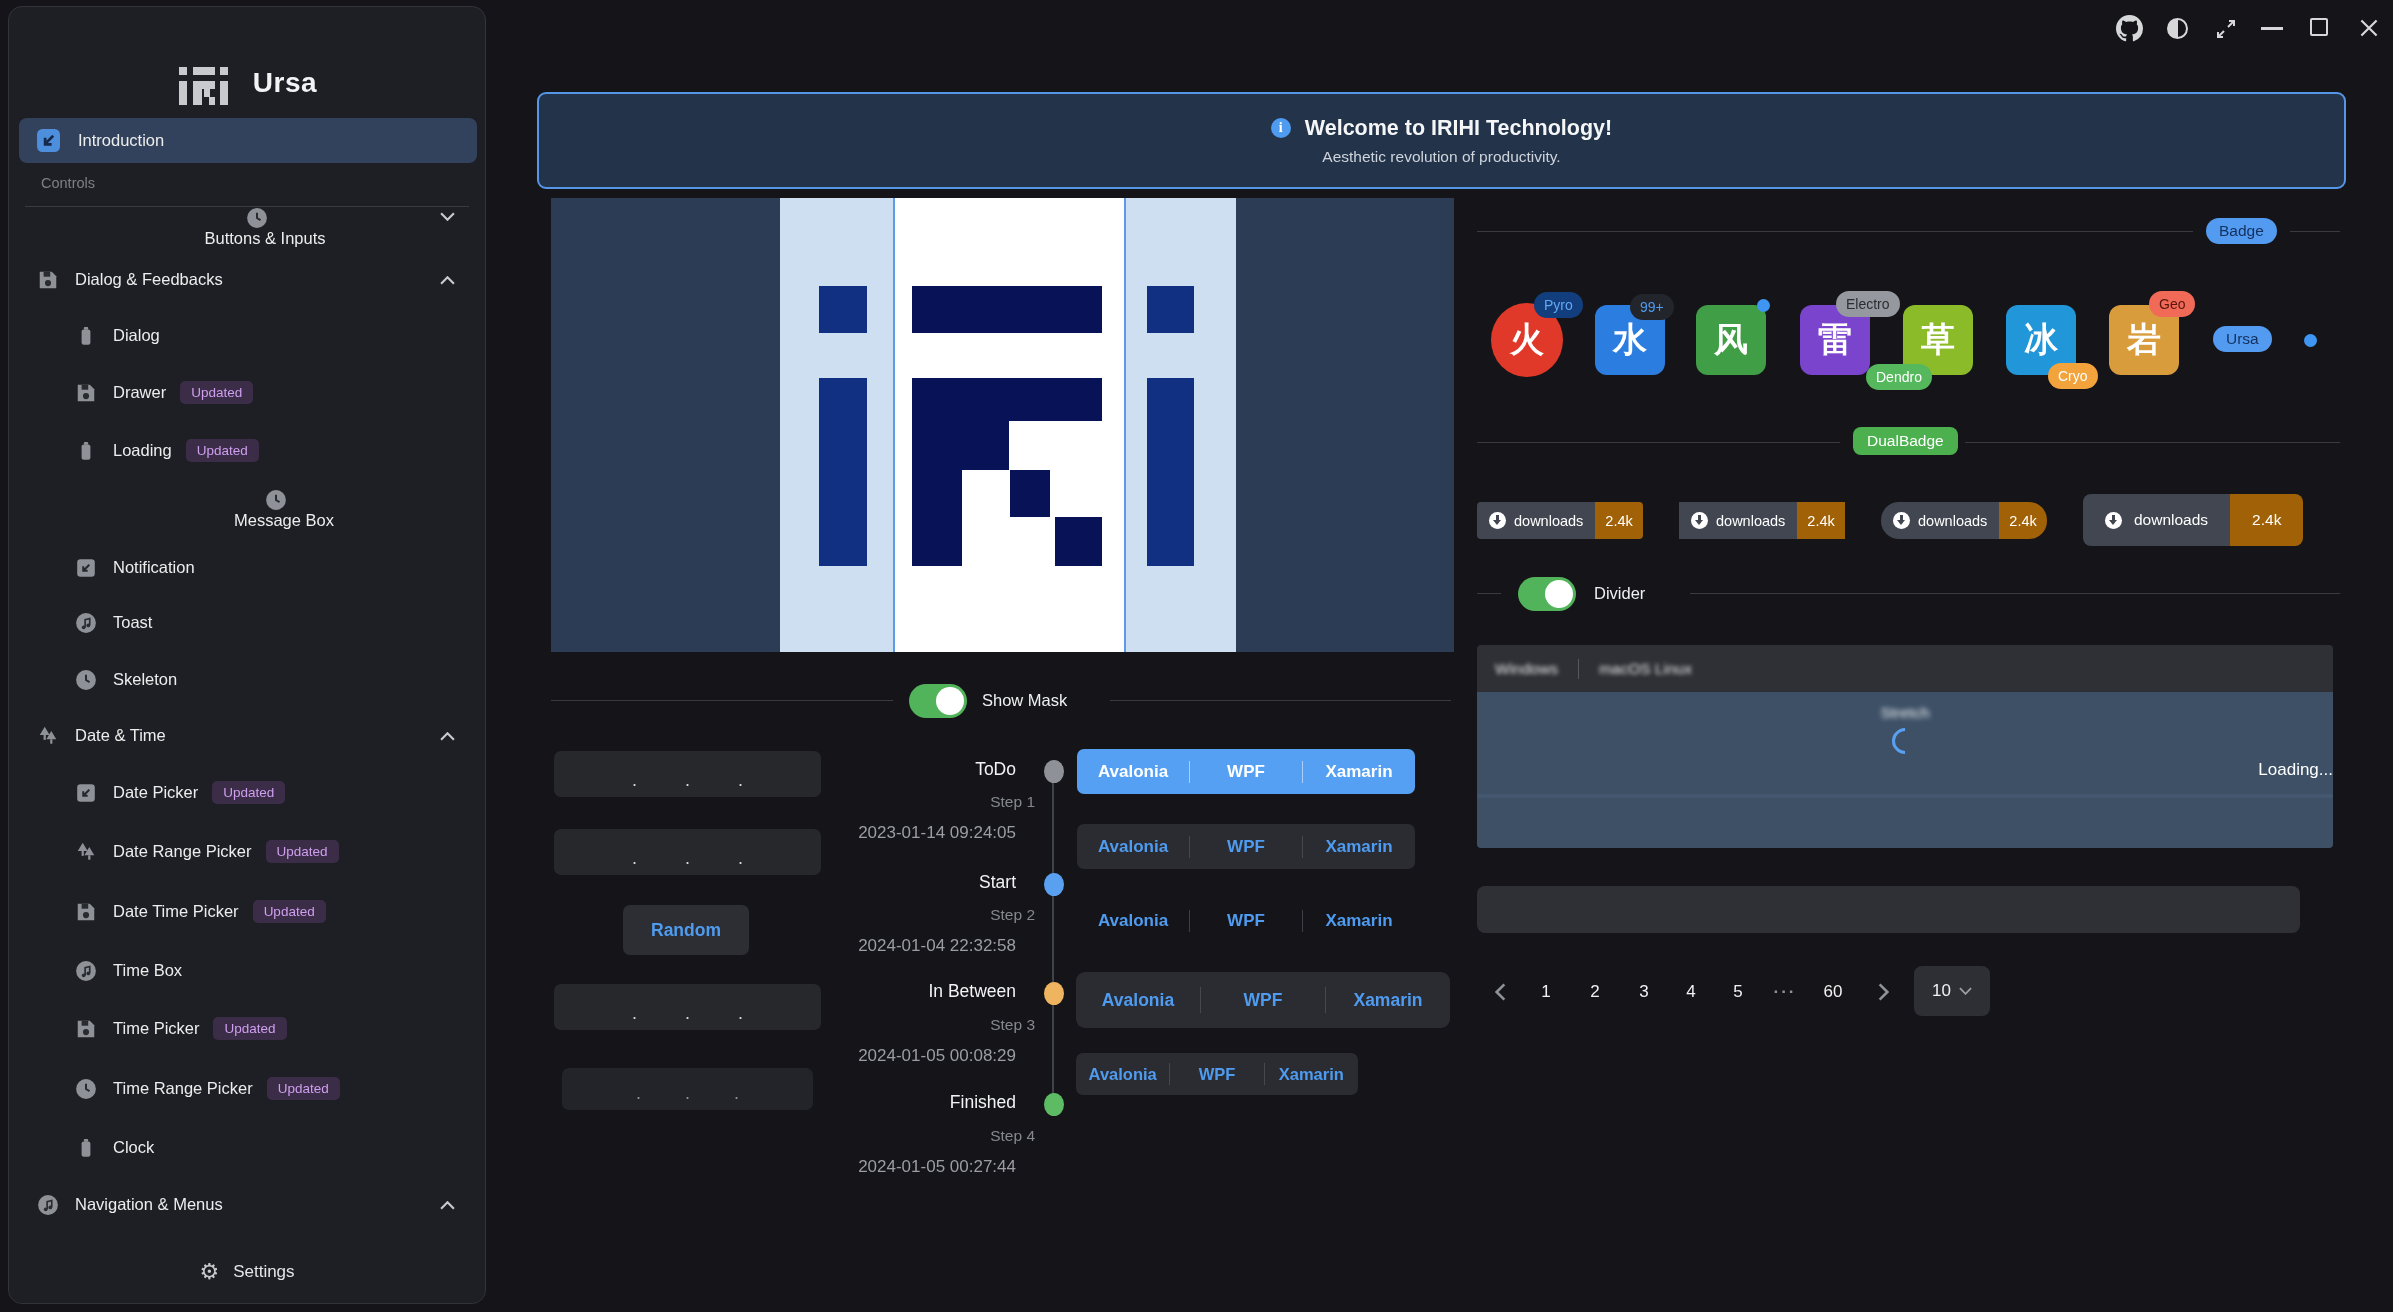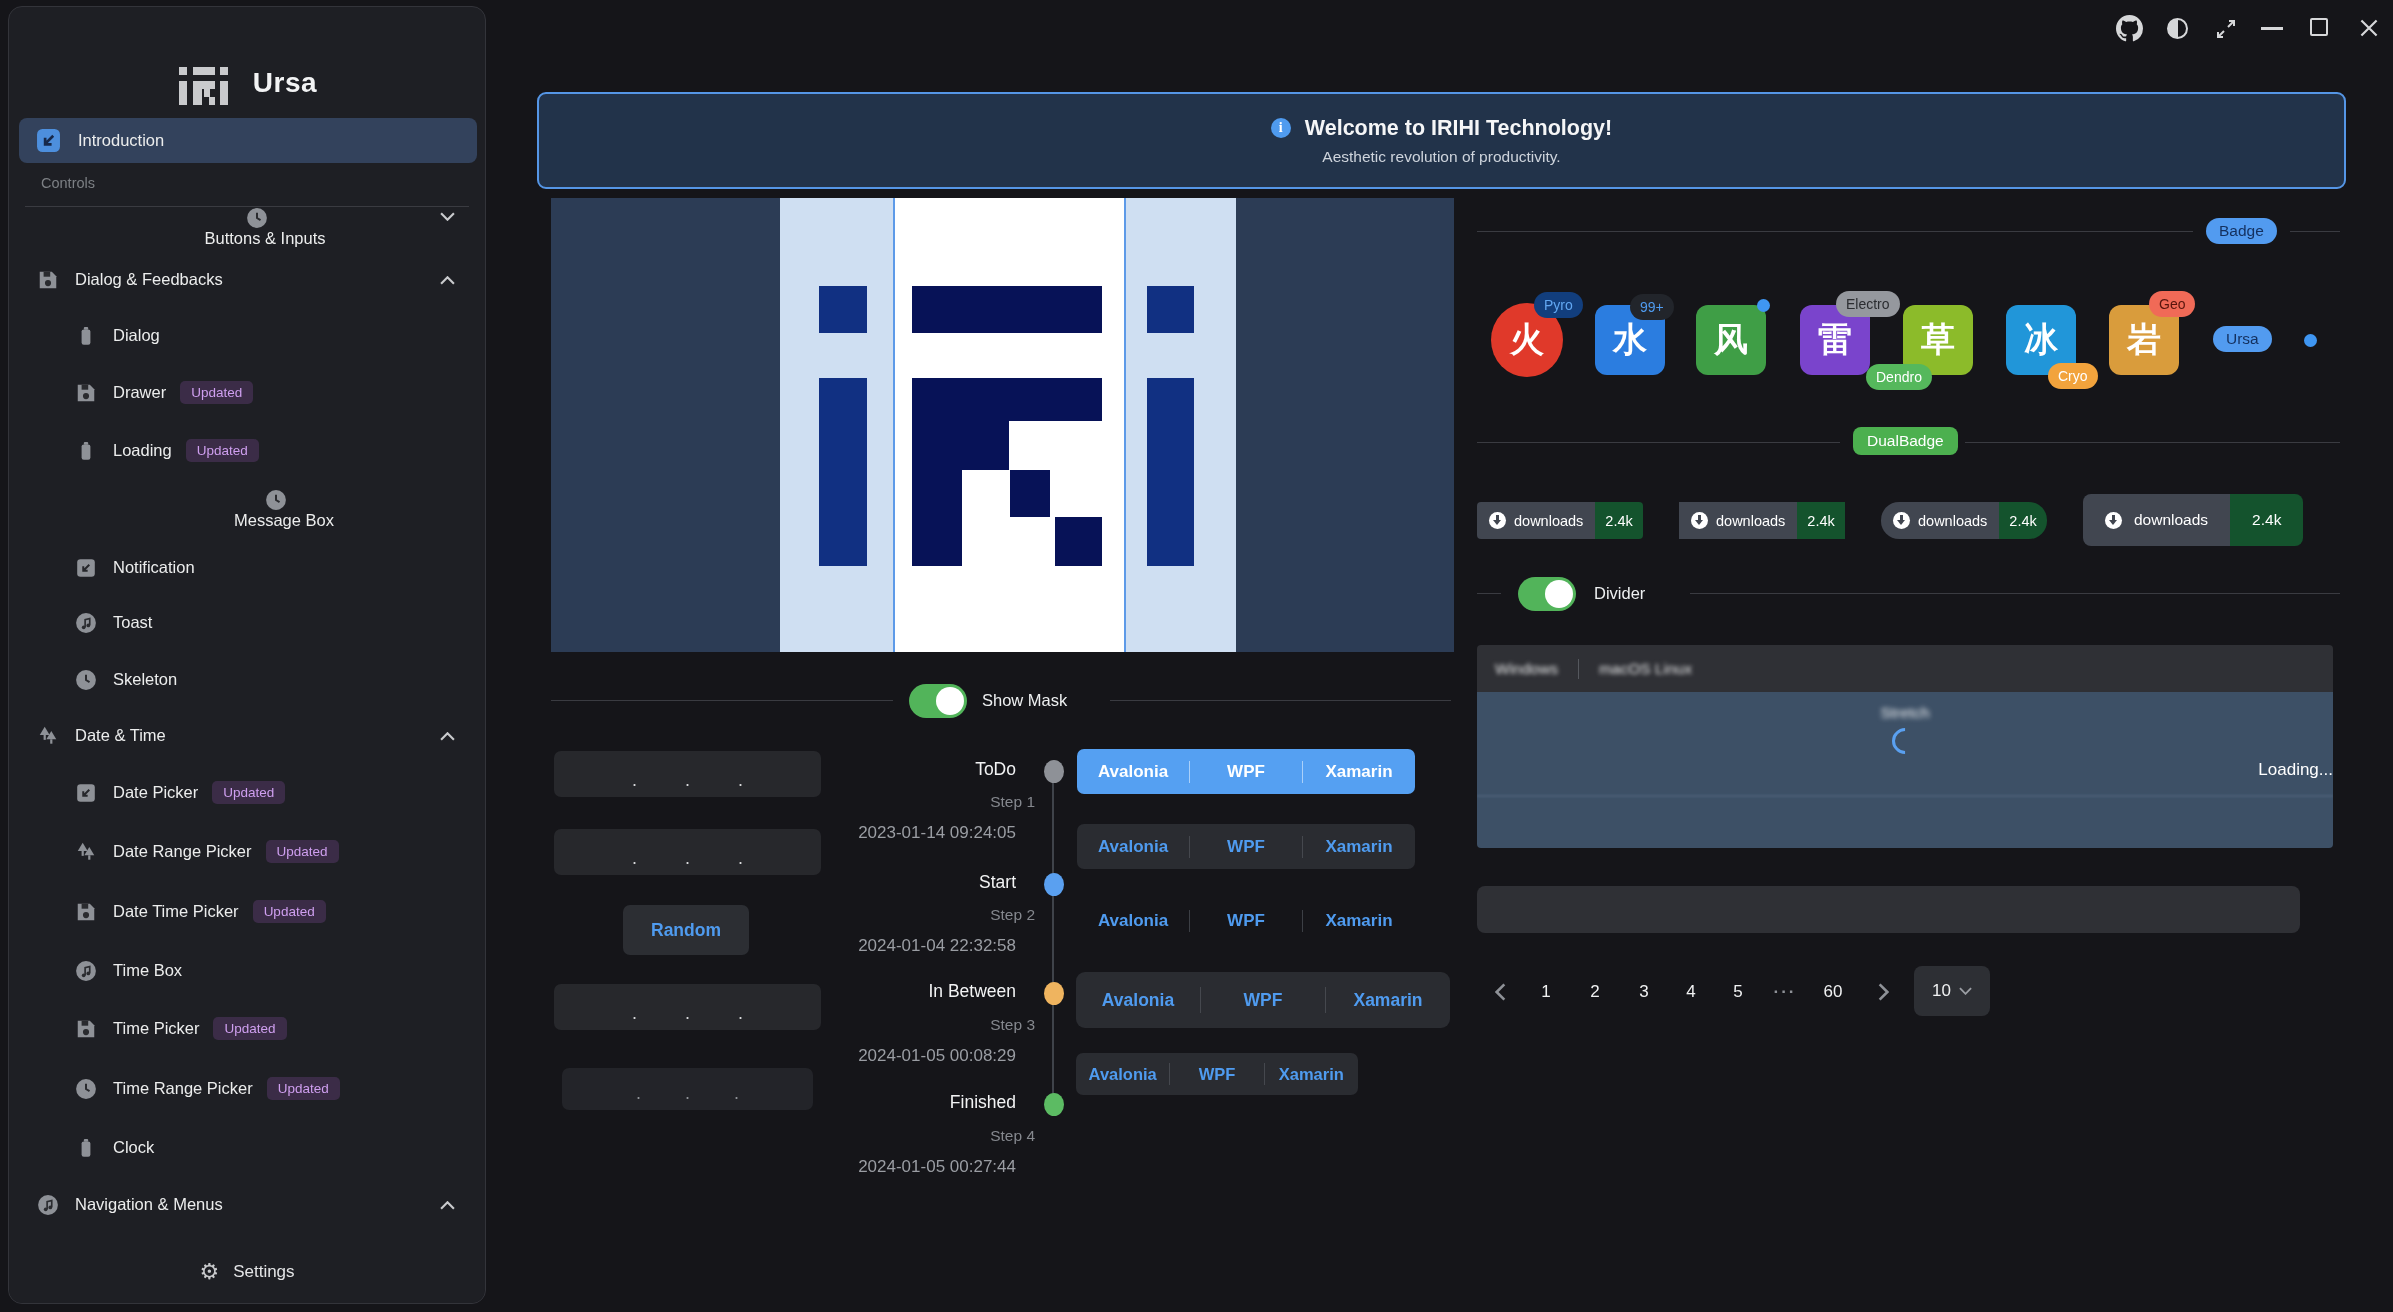--- a/index.html
+++ b/index.html
@@ -87,21 +87,21 @@
   .tile { position:absolute; width:70px; height:70px; border-radius:12px; display:flex; align-items:center; justify-content:center;
           color:#fff; font-size:34px; font-weight:bold; }
   .tile.circle { border-radius:50%; width:72px; height:74px; }
   .mini-badge { position:absolute; height:26px; border-radius:13px; font-size:14px; padding:0 10px; display:flex; align-items:center; justify-content:center; }
   .blue-dot { position:absolute; width:13px; height:13px; border-radius:50%; background:#3f96f2; }
   .pill-green { background:#4cb04f; color:#fff; border-radius:8px; font-size:15.5px; padding:5px 14px; }
 
   
   .dlbadge { position:absolute; display:flex; align-items:stretch; overflow:hidden; color:#fff; }
   .dlbadge .dleft { background:#414650; display:flex; align-items:center; gap:8px; padding:0 12px; }
-  .dlbadge .dright { background:#14532d; display:flex; align-items:center; justify-content:center; padding:0 10px; }
+  .dlbadge .dright { background:#a16207; display:flex; align-items:center; justify-content:center; padding:0 10px; }
   .dl-ico { position:relative; width:17px; height:17px; border-radius:50%; background:#fff; }
   .dl-ico::before { content:""; position:absolute; left:7px; top:3px; width:3px; height:5px; background:#414650; }
   .dl-ico::after { content:""; position:absolute; left:4px; top:8px; border-left:4.5px solid transparent; border-right:4.5px solid transparent; border-top:5px solid #414650; }
 
   
   .load-card { position:absolute; left:1477px; top:645px; width:856px; height:203px; border-radius:4px; overflow:hidden; }
   .load-tabs { height:47px; background:#2f3035; display:flex; align-items:center; gap:20px; padding:0 18px; }
   .load-tab { font-size:15.5px; color:#e8e9ea; filter:blur(2px); }
   .load-tabsep { width:1px; height:20px; background:#55585e; }
   .load-body { position:relative; height:156px; background:#3d5066; }

